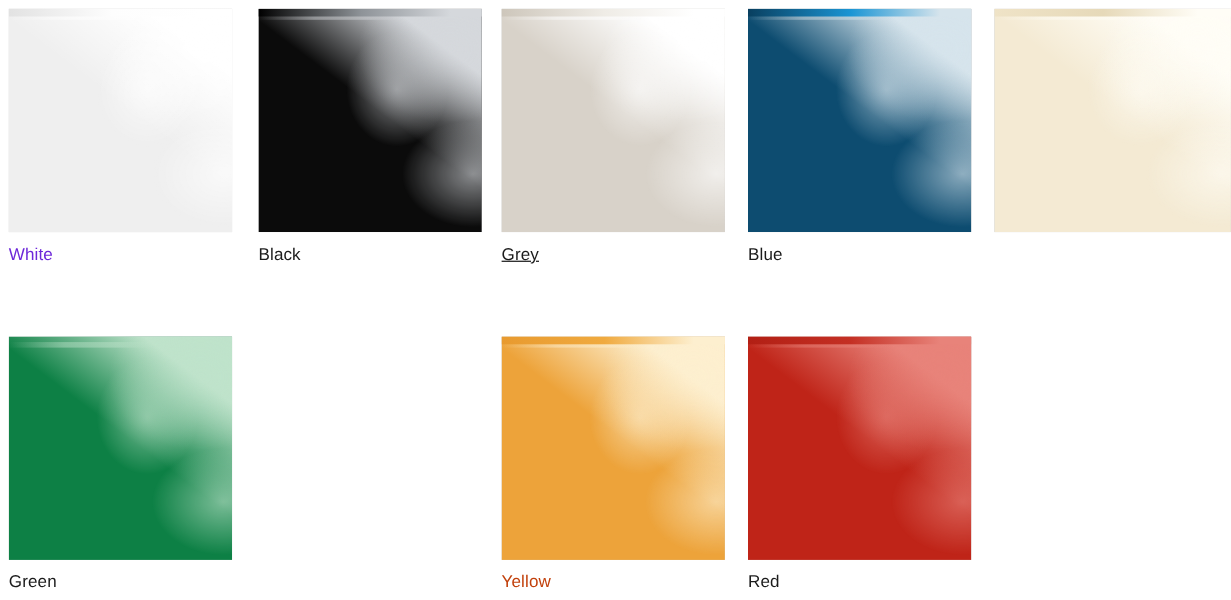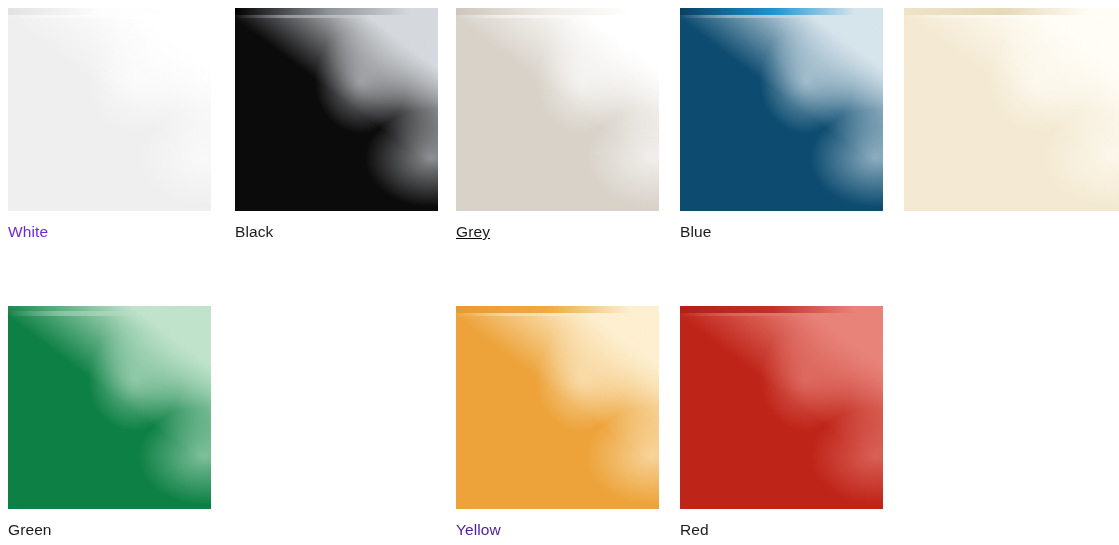--- a/index.html
+++ b/index.html
@@ -149,21 +149,21 @@
       <div class="swatch-label" style="color: rgb(27, 27, 27);">Green</div>
     </div>
     <div class="swatch-cell" style="left: 456px; top: 306px;">
       <div class="swatch-tile" style="height: 203px; width: 203px;">
         <div class="tile-base" style="background: rgb(237, 163, 58);"></div>
         <div class="tile-sheen" style="background: linear-gradient(217deg, rgb(253, 239, 207) 0%, rgb(253, 239, 207) 17%, rgba(0, 0, 0, 0) 46%, rgba(0, 0, 0, 0) 100%);"></div>
         <div class="tile-bloom" style="background: radial-gradient(58% 46% at 86% 18%, rgb(253, 239, 207) 0%, rgba(255, 255, 255, 0) 72%), radial-gradient(30% 34% at 62% 36%, rgb(253, 239, 207) 0%, rgba(255, 255, 255, 0) 76%), radial-gradient(40% 30% at 96% 74%, rgb(253, 239, 207) 0%, rgba(255, 255, 255, 0) 80%); opacity: 0.62;"></div>
         <div class="tile-streak" style="background: linear-gradient(90deg, rgba(255, 255, 255, 0) 0%, rgb(253, 239, 207) 38%, rgb(253, 239, 207) 74%, rgba(255, 255, 255, 0) 100%); opacity: 0.45;"></div>
         <div class="tile-topline" style="background: linear-gradient(90deg, rgb(232, 154, 47) 0%, rgb(240, 170, 63) 46%, rgb(253, 239, 207) 86%, rgb(253, 239, 207) 100%);"></div>
       </div>
-      <div class="swatch-label" style="color: #4c1d95;">Yellow</div>
+      <div class="swatch-label" style="color: #c2410c;">Yellow</div>
     </div>
     <div class="swatch-cell" style="left: 680px; top: 306px;">
       <div class="swatch-tile" style="height: 203px; width: 203px;">
         <div class="tile-base" style="background: rgb(191, 36, 24);"></div>
         <div class="tile-sheen" style="background: linear-gradient(217deg, rgb(232, 131, 122) 0%, rgb(232, 131, 122) 17%, rgba(0, 0, 0, 0) 46%, rgba(0, 0, 0, 0) 100%);"></div>
         <div class="tile-bloom" style="background: radial-gradient(58% 46% at 86% 18%, rgb(232, 131, 122) 0%, rgba(255, 255, 255, 0) 72%), radial-gradient(30% 34% at 62% 36%, rgb(232, 131, 122) 0%, rgba(255, 255, 255, 0) 76%), radial-gradient(40% 30% at 96% 74%, rgb(232, 131, 122) 0%, rgba(255, 255, 255, 0) 80%); opacity: 0.62;"></div>
         <div class="tile-streak" style="background: linear-gradient(90deg, rgba(255, 255, 255, 0) 0%, rgb(232, 131, 122) 38%, rgb(232, 131, 122) 74%, rgba(255, 255, 255, 0) 100%); opacity: 0.45;"></div>
         <div class="tile-topline" style="background: linear-gradient(90deg, rgb(178, 31, 20) 0%, rgb(196, 48, 36) 46%, rgb(232, 131, 122) 86%, rgb(232, 131, 122) 100%);"></div>
       </div>
       <div class="swatch-label" style="color: rgb(27, 27, 27);">Red</div>

